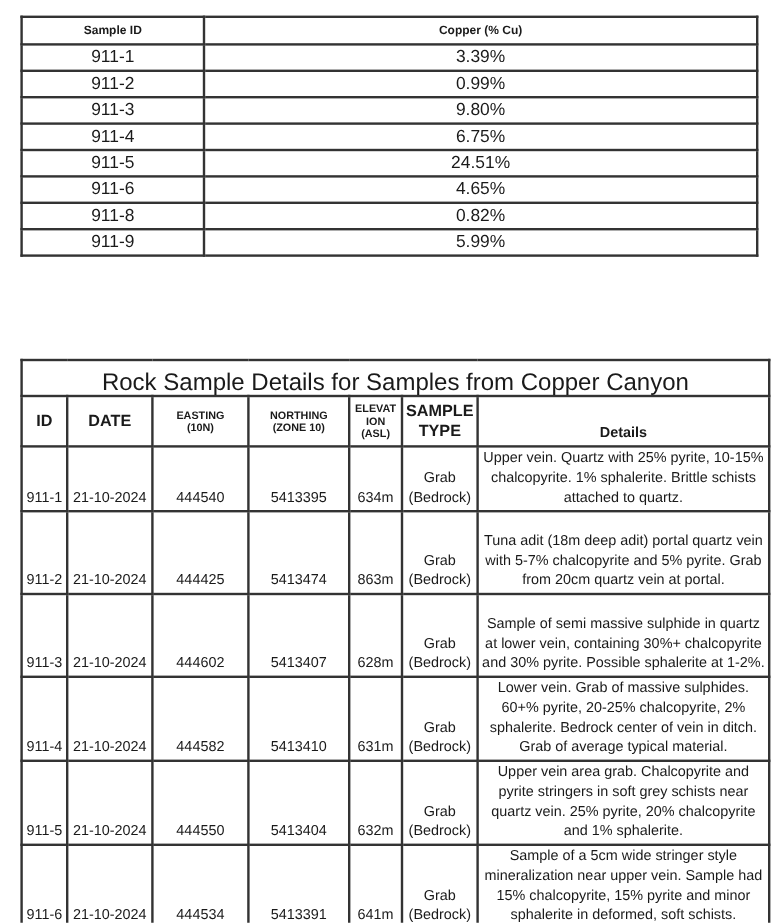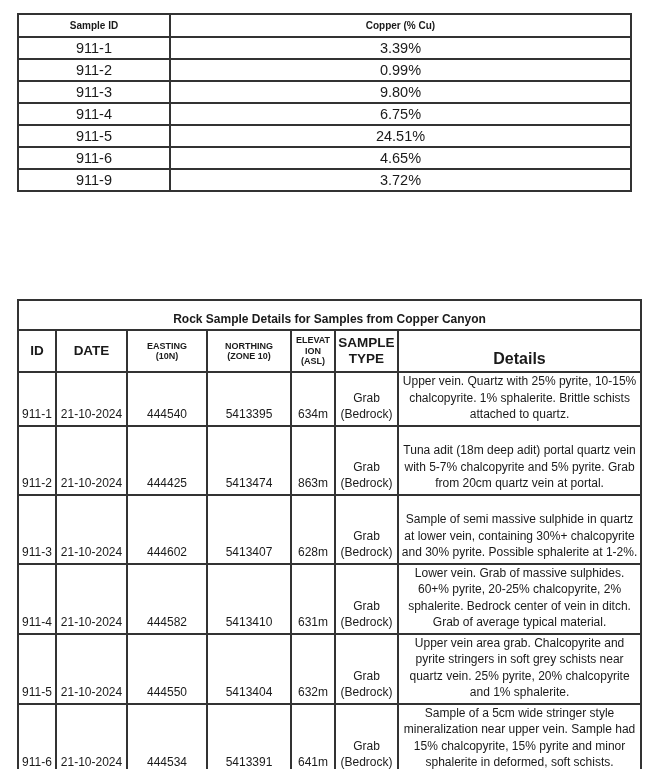--- a/index.html
+++ b/index.html
@@ -8,25 +8,25 @@
   table { border-collapse: collapse; position: absolute; table-layout: fixed; }
   td, th { border: 2px solid #333; padding: 0; }
 
   
   #t1 { left: 17px; top: 13px; width: 613px; }
   #t1 th { height: 21px; font-size: 10px; font-weight: bold; text-align: center; }
   #t1 td { height: 20px; font-size: 14.5px; text-align: center; line-height: 18px; }
 
   
   #t2 { left: 17px; top: 299px; width: 623px; }
-  #t2 .title { height: 26px; font-size: 12px; font-weight: bold; text-align: center; border-radius: 11px; }
+  #t2 .title { height: 26px; font-size: 20px; font-weight: normal; text-align: center; border-radius: 11px; }
   #t2 th { font-weight: bold; text-align: center; vertical-align: middle; line-height: 1.15; height: 37px; }
   #t2 th.big { font-size: 13.5px; }
   #t2 th.small { font-size: 9px; }
-  #t2 th.details { vertical-align: bottom; padding-bottom: 3px; font-size: 16px; }
+  #t2 th.details { vertical-align: bottom; padding-bottom: 3px; font-size: 12px; }
   #t2 td { font-size: 12px; text-align: center; vertical-align: bottom; padding-bottom: 2px; line-height: 16.5px; }
   #t2 td.details { padding-left: 2px; padding-right: 2px; }
   #t2 tr.r1 td { height: 45px; }
   #t2 tr.rN td { height: 65px; margin-top: 10px; }
 </style>
 </head>
 <body>
 
 <table id="t1">
   <colgroup>
@@ -58,22 +58,26 @@
       </tr>
     <tr>
         <td>911-5</td>
         <td>24.51%</td>
       </tr>
     <tr>
         <td>911-6</td>
         <td>4.65%</td>
       </tr>
     <tr>
+        <td>911-8</td>
+        <td>0.82%</td>
+      </tr>
+    <tr>
         <td>911-9</td>
-        <td>3.72%</td>
+        <td>5.99%</td>
       </tr>
   </tbody>
 </table>
 
 <table id="t2">
   <colgroup>
     <col style="width:38px">
       <col style="width:71px">
       <col style="width:80px">
       <col style="width:84px">

